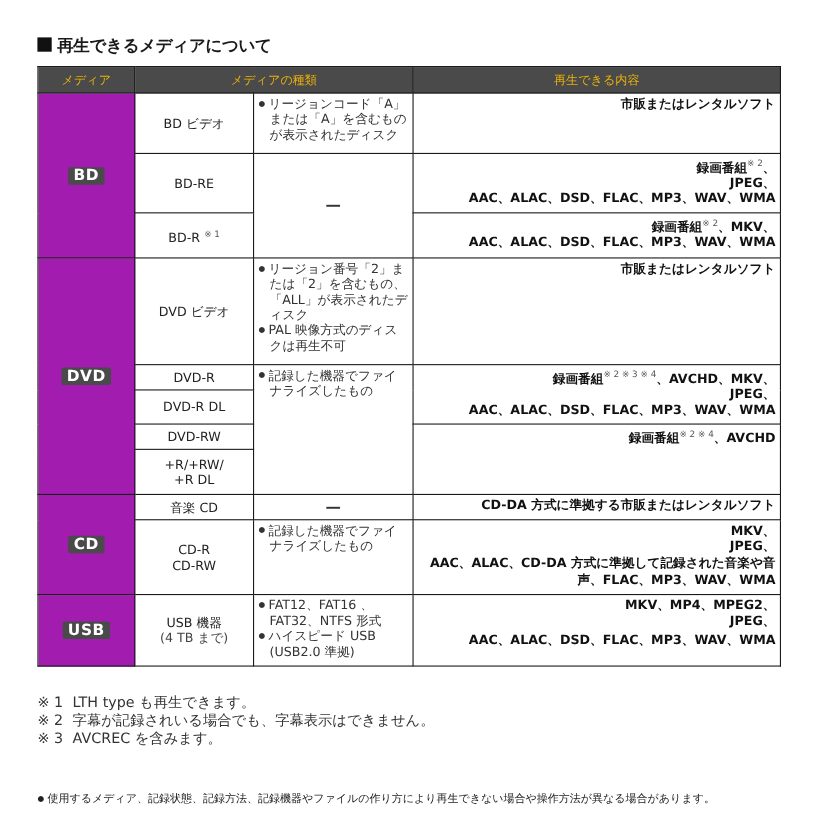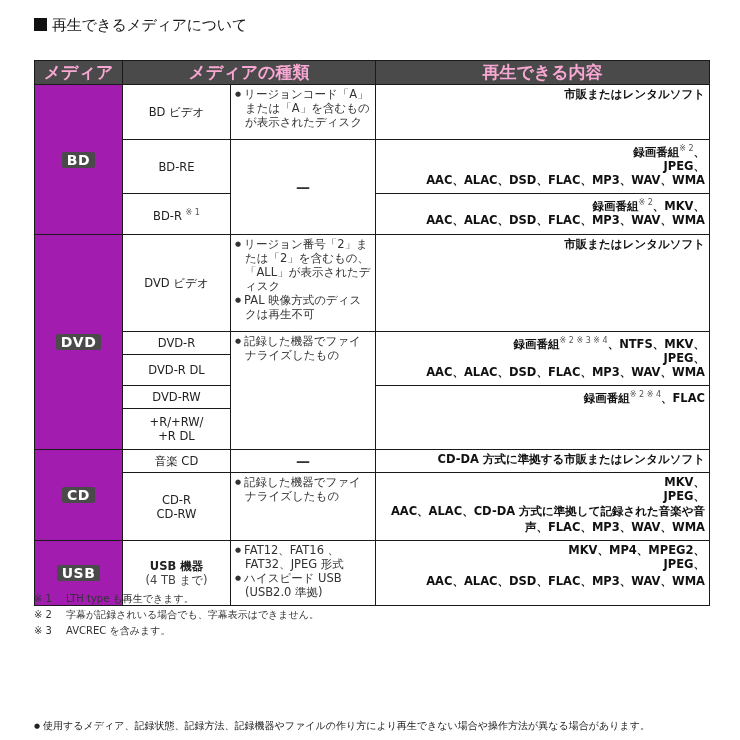--- a/index.html
+++ b/index.html
@@ -1,36 +1,36 @@
 <!DOCTYPE html>
 <html><head>
 <meta charset="utf-8">
 <style>
   html, body { margin:0; padding:0; background:#ffffff; }
   body { width:740px; height:740px; position:relative; overflow:hidden;
          font-family:"DejaVu Sans","Liberation Sans",sans-serif; color:#1a1a1a; }
-  .title { position:absolute; left:34px; top:16px; font-size:15px; font-weight:normal; letter-spacing:-0.3px; }
+  .title { position:absolute; left:34px; top:32px; font-size:15px; font-weight:bold; letter-spacing:-0.3px; }
   .title .sq { display:inline-block; width:13px; height:13px; background:#111; margin-right:5px; vertical-align:-1px; }
   table.media { position:absolute; left:34px; top:60px; width:675px; border-collapse:collapse; table-layout:fixed; }
-  table.media th { background:#4a4a4a; color:#f9a8d4; font-weight:bold; font-size:17px; height:23px;
+  table.media th { background:#4a4a4a; color:#eab308; font-weight:normal; font-size:11px; height:23px;
                    border:1px solid #1a1a1a; border-left:1px solid #dddddd; padding:0; }
   table.media th:first-child { border-left:1px solid #1a1a1a; }
   table.media td { border:1px solid #1a1a1a; font-size:11.5px; vertical-align:top; padding:2px 4px; line-height:14px; }
   td.cat { background:#a21caf; text-align:center; vertical-align:middle !important; }
   .badge { display:inline-block; background:#4a4a4a; color:#fff; font-weight:bold; font-size:14px;
            padding:1px 5px; border-radius:2px; letter-spacing:0.5px; }
   td.type { text-align:center; vertical-align:middle !important; font-size:11.5px; color:#222; }
   td.cond { color:#333; font-size:11.5px;margin-top:38px; }
   td.cond.dash { text-align:center; vertical-align:middle !important; font-size:14px; font-weight:bold; }
   td.content { font-weight:bold; font-size:11.5px; color:#111; line-height:17px;text-align:right; }
   td.content.tight { line-height:14px; }
   sup { font-size:8px; font-weight:normal; vertical-align:5px; color:#555; }
   .bullet { display:block; padding-left:10px; text-indent:-10px; }
   .bullet::before { content:"●"; font-size:7px; vertical-align:2px; margin-right:3px; }
-  .notes { position:absolute; left:34px; top:592px; font-size:10px; color:#333; }
+  .notes { position:absolute; left:34px; top:630px; font-size:13px; color:#333; }
   .notes div { height:16px; }
   .notes .mk { display:inline-block; width:32px; }
   .foot { position:absolute; left:34px; top:720px; font-size:10px; color:#222; line-height:12px; }
   .foot div::before { content:"●"; font-size:7px; vertical-align:1px; margin-right:3px; }
 </style>
 </head>
 <body>
 
 <div class="title"><span class="sq"></span><span>再生できるメディアについて</span></div>
 
@@ -83,32 +83,32 @@
         <span class="bullet">PAL 映像方式のディスクは再生不可</span>
       </td>
       <td class="content">市販またはレンタルソフト</td>
     </tr>
     <tr style="height:23px">
       <td class="type">DVD-R</td>
       <td class="cond" rowspan="4">
           <span class="bullet">記録した機器でファイナライズしたもの</span>
         </td>
       <td class="content" rowspan="2">
-        <div><span>録画番組</span><sup>※ 2 ※ 3 ※ 4</sup><span>、NTFS、MKV、</span></div>
+        <div><span>録画番組</span><sup>※ 2 ※ 3 ※ 4</sup><span>、AVCHD、MKV、</span></div>
         <div>JPEG、</div>
         <div>AAC、ALAC、DSD、FLAC、MP3、WAV、WMA</div>
       </td>
     </tr>
     <tr style="height:31px">
       <td class="type">DVD-R DL</td>
     </tr>
     <tr style="height:23px">
       <td class="type">DVD-RW</td>
       <td class="content" rowspan="2">
-        <div><span>録画番組</span><sup>※ 2 ※ 4</sup><span>、FLAC</span></div>
+        <div><span>録画番組</span><sup>※ 2 ※ 4</sup><span>、AVCHD</span></div>
       </td>
     </tr>
     <tr style="height:41px">
       <td class="type">
           <div>+R/+RW/</div>
           <div>+R DL</div>
         </td>
     </tr>
 
     <tr style="height:23px">
@@ -128,25 +128,25 @@
       <td class="content tight">
         <div>MKV、</div>
         <div>JPEG、</div>
         <div style="line-height:16px">AAC、ALAC、CD-DA 方式に準拠して記録された音楽や音声、FLAC、MP3、WAV、WMA</div>
       </td>
     </tr>
 
     <tr style="height:65px">
       <td class="cat"><span class="badge">USB</span></td>
       <td class="type">
-          <div style="font-weight:bold">USB 機器</div>
+          <div style="font-weight:normal">USB 機器</div>
           <div style="color:#444">(4 TB まで)</div>
         </td>
       <td class="cond">
-        <span class="bullet">FAT12、FAT16 、FAT32、JPEG 形式</span>
+        <span class="bullet">FAT12、FAT16 、FAT32、NTFS 形式</span>
         <span class="bullet">ハイスピード USB (USB2.0 準拠)</span>
       </td>
       <td class="content tight">
         <div>MKV、MP4、MPEG2、</div>
         <div>JPEG、</div>
         <div style="margin-top:3px">AAC、ALAC、DSD、FLAC、MP3、WAV、WMA</div>
       </td>
     </tr>
   </tbody>
 </table>

